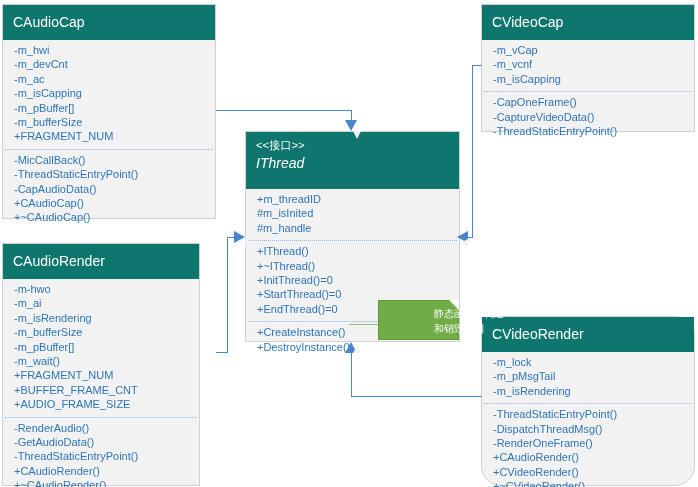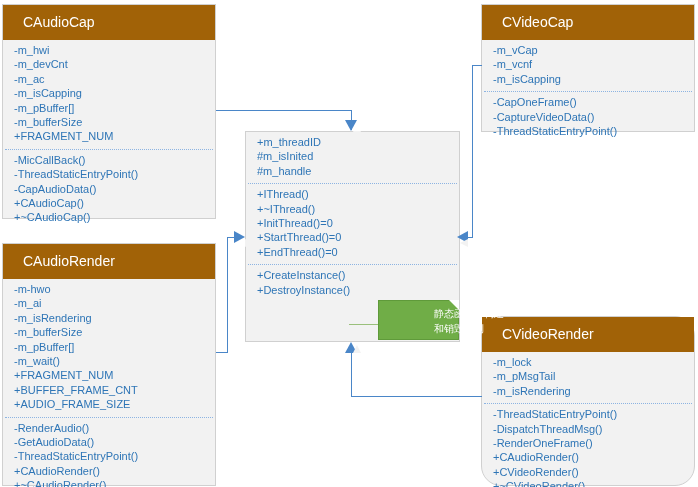--- a/index.html
+++ b/index.html
@@ -17,23 +17,23 @@
   }
 
   
   .uml-class {
     position: absolute;
     background: #f2f2f2;
     border: 1px solid #d0d0d0;
     box-sizing: border-box;
   }
   .uml-header {
-    background: #a16207;
-    color: #ffffff;
-    padding: 5px 10px 6px 20px;
+    background: #0f766e;
+    color: #ffffff;
+    padding: 5px 10px 6px 10px;
     box-sizing: border-box;
   }
   .uml-stereotype {
     font-size: 11px;
     line-height: 14px;
     color: #ffffff;
     letter-spacing: 0.2px;
   }
   .uml-title {
     font-size: 14px;
@@ -134,21 +134,21 @@
     <div class="uml-divider"></div>
     <div class="uml-section">
       <div class="uml-member">-MicCallBack()</div>
       <div class="uml-member">-ThreadStaticEntryPoint()</div>
       <div class="uml-member">-CapAudioData()</div>
       <div class="uml-member">+CAudioCap()</div>
       <div class="uml-member">+~CAudioCap()</div>
     </div>
   </div>
 
-  <div class="uml-class" style="left:2px; top:243px; width:214px; height:243px;">
+  <div class="uml-class" style="left:2px; top:243px; width:198px; height:243px;">
     <div class="uml-header" style="height:35px;">
       <div class="uml-title" style="line-height:24px;">CAudioRender</div>
     </div>
     <div class="uml-section">
       <div class="uml-member">-m-hwo</div>
       <div class="uml-member">-m_ai</div>
       <div class="uml-member">-m_isRendering</div>
       <div class="uml-member">-m_bufferSize</div>
       <div class="uml-member">-m_pBuffer[]</div>
       <div class="uml-member">-m_wait()</div>
@@ -160,20 +160,24 @@
     <div class="uml-section">
       <div class="uml-member">-RenderAudio()</div>
       <div class="uml-member">-GetAudioData()</div>
       <div class="uml-member">-ThreadStaticEntryPoint()</div>
       <div class="uml-member">+CAudioRender()</div>
       <div class="uml-member">+~CAudioRender()</div>
     </div>
   </div>
 
   <div class="uml-class" style="left:245px; top:131px; width:215px; height:211px;">
+    <div class="uml-header" style="height:57px; padding-top:6px;">
+      <div class="uml-stereotype">&lt;&lt;接口&gt;&gt;</div>
+      <div class="uml-title italic" style="line-height:22px;">IThread</div>
+    </div>
     <div class="uml-section">
       <div class="uml-member">+m_threadID</div>
       <div class="uml-member">#m_isInited</div>
       <div class="uml-member">#m_handle</div>
     </div>
     <div class="uml-divider"></div>
     <div class="uml-section">
       <div class="uml-member">+IThread()</div>
       <div class="uml-member">+~IThread()</div>
       <div class="uml-member">+InitThread()=0</div>

